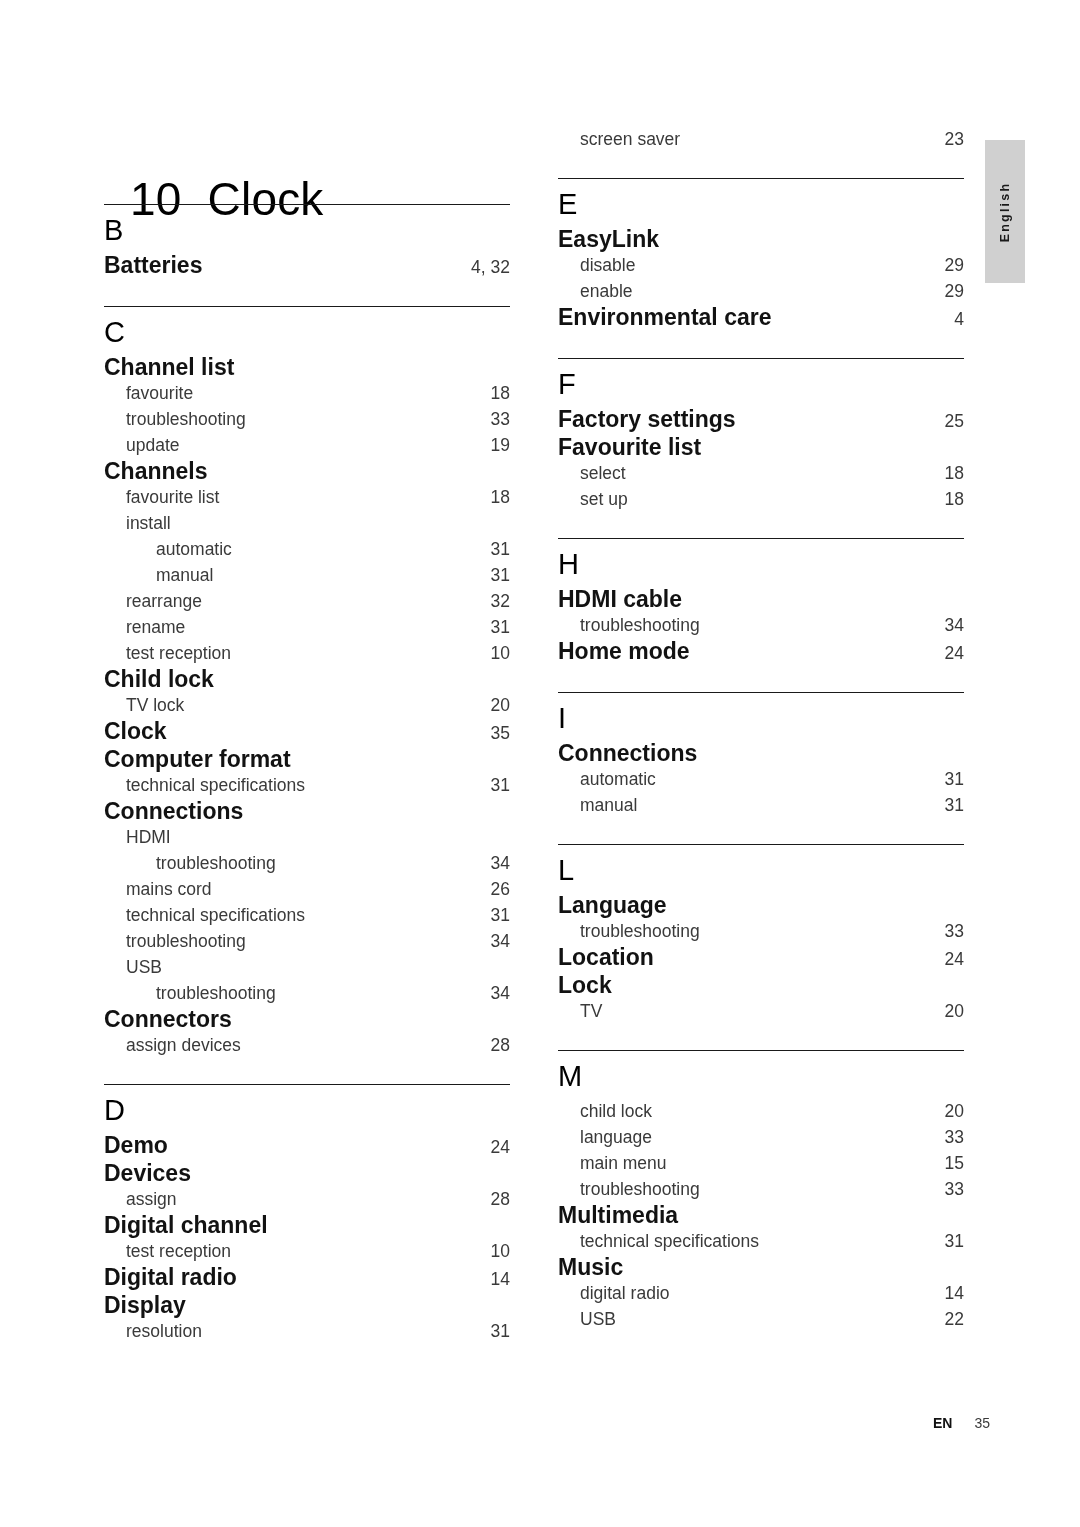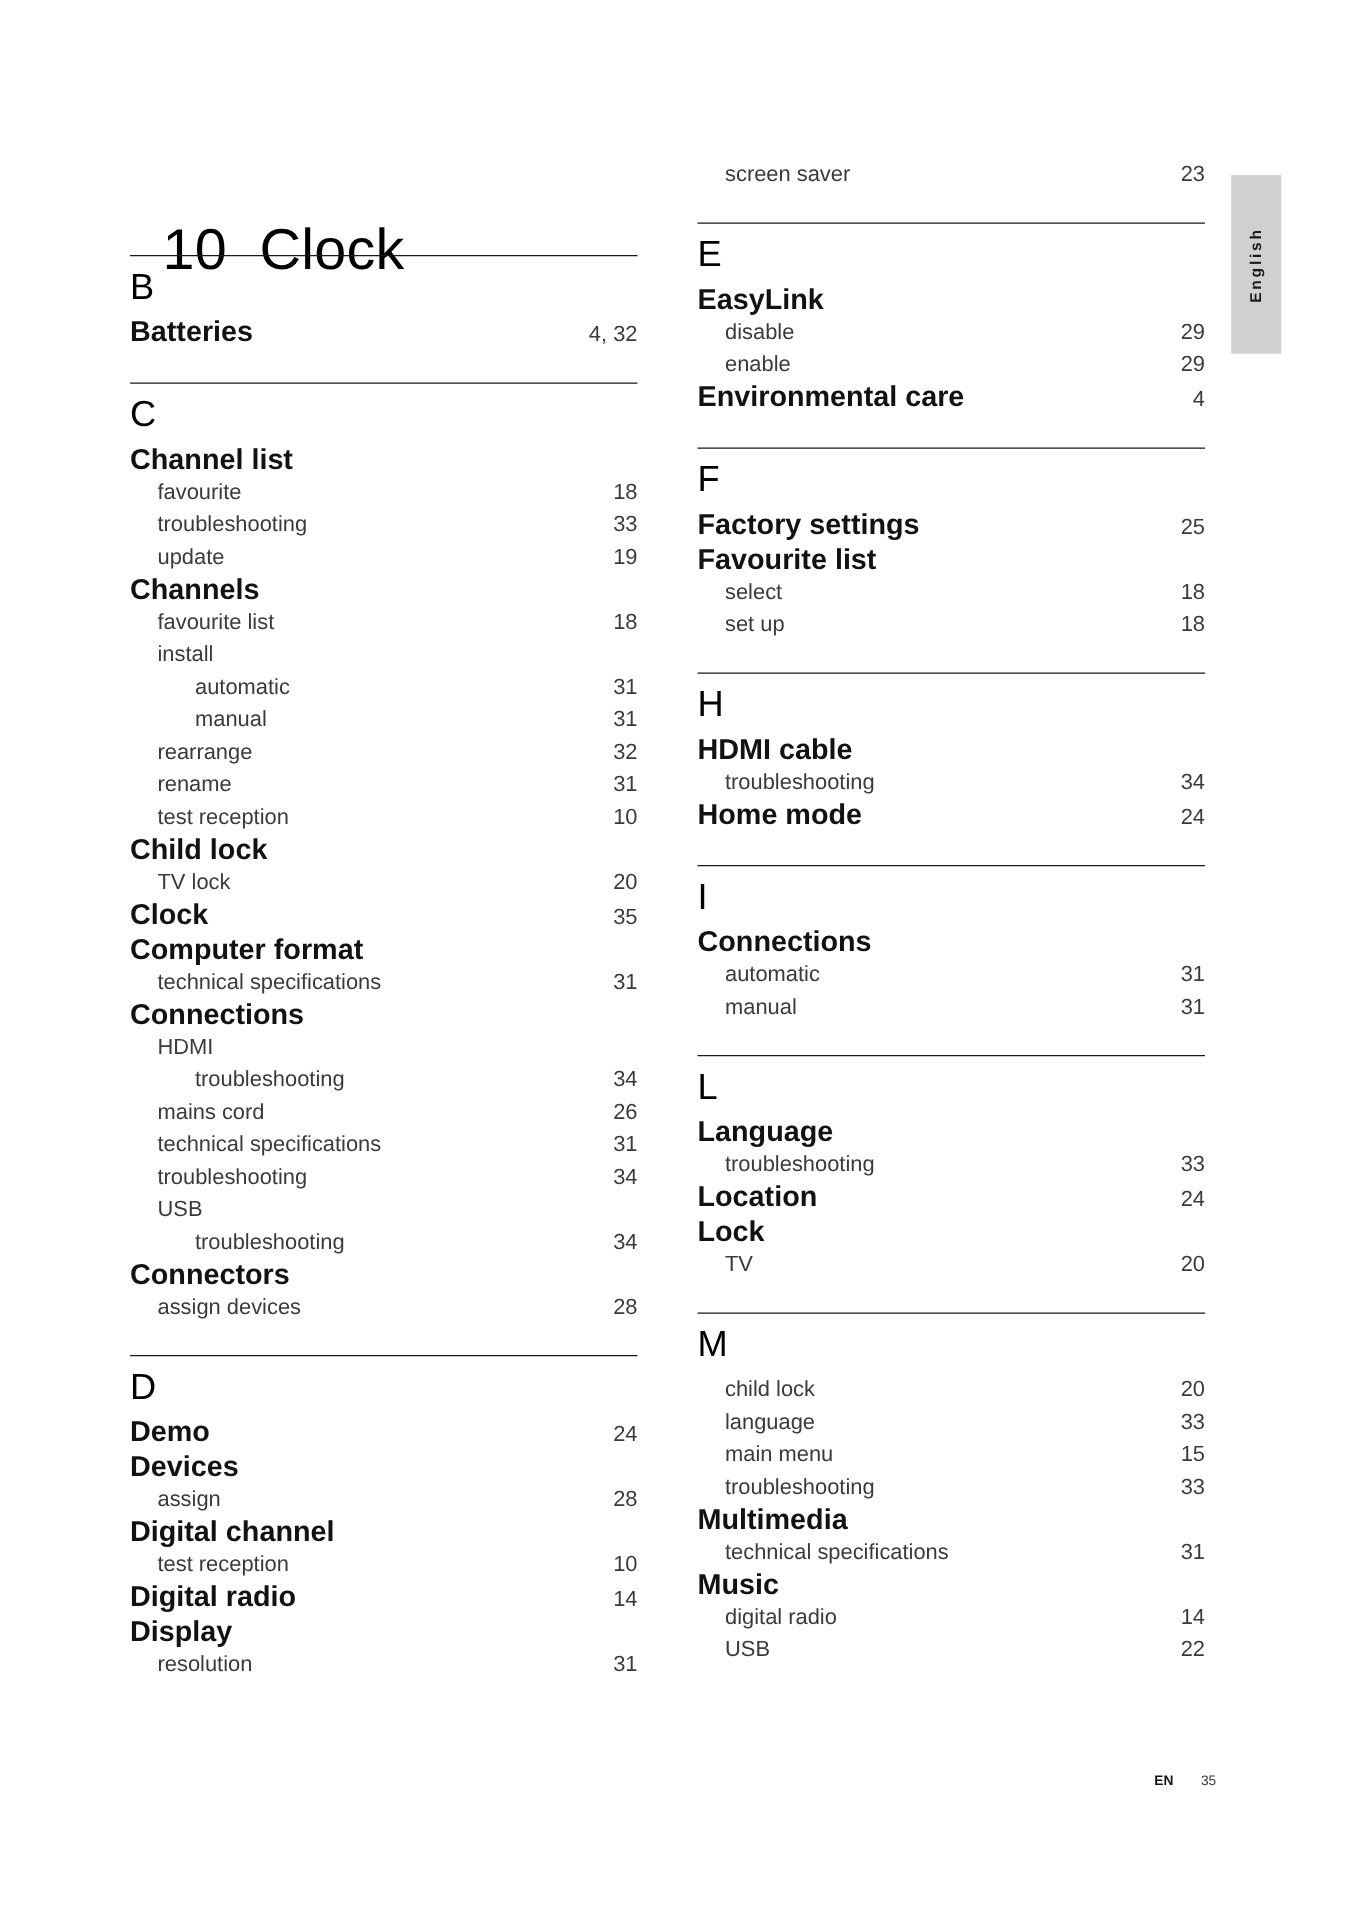--- a/index.html
+++ b/index.html
@@ -111,23 +111,23 @@
     font-size: 12.5px;
     font-weight: 700;
     letter-spacing: 2.2px;
     color: #1a1a1a;
     white-space: nowrap;
   }
 
   
   .footer {
     position: absolute;
-    right: 107px;
+    right: 90px;
     bottom: 96px;
-    font-size: 11px;
+    font-size: 14px;
     white-space: pre;
   }
   .footer .lang {
     font-weight: 700;
     color: #121212;
     margin-right: 22px;
   }
   .footer .pageno {
     font-weight: 400;
     color: #3a3a3a;

